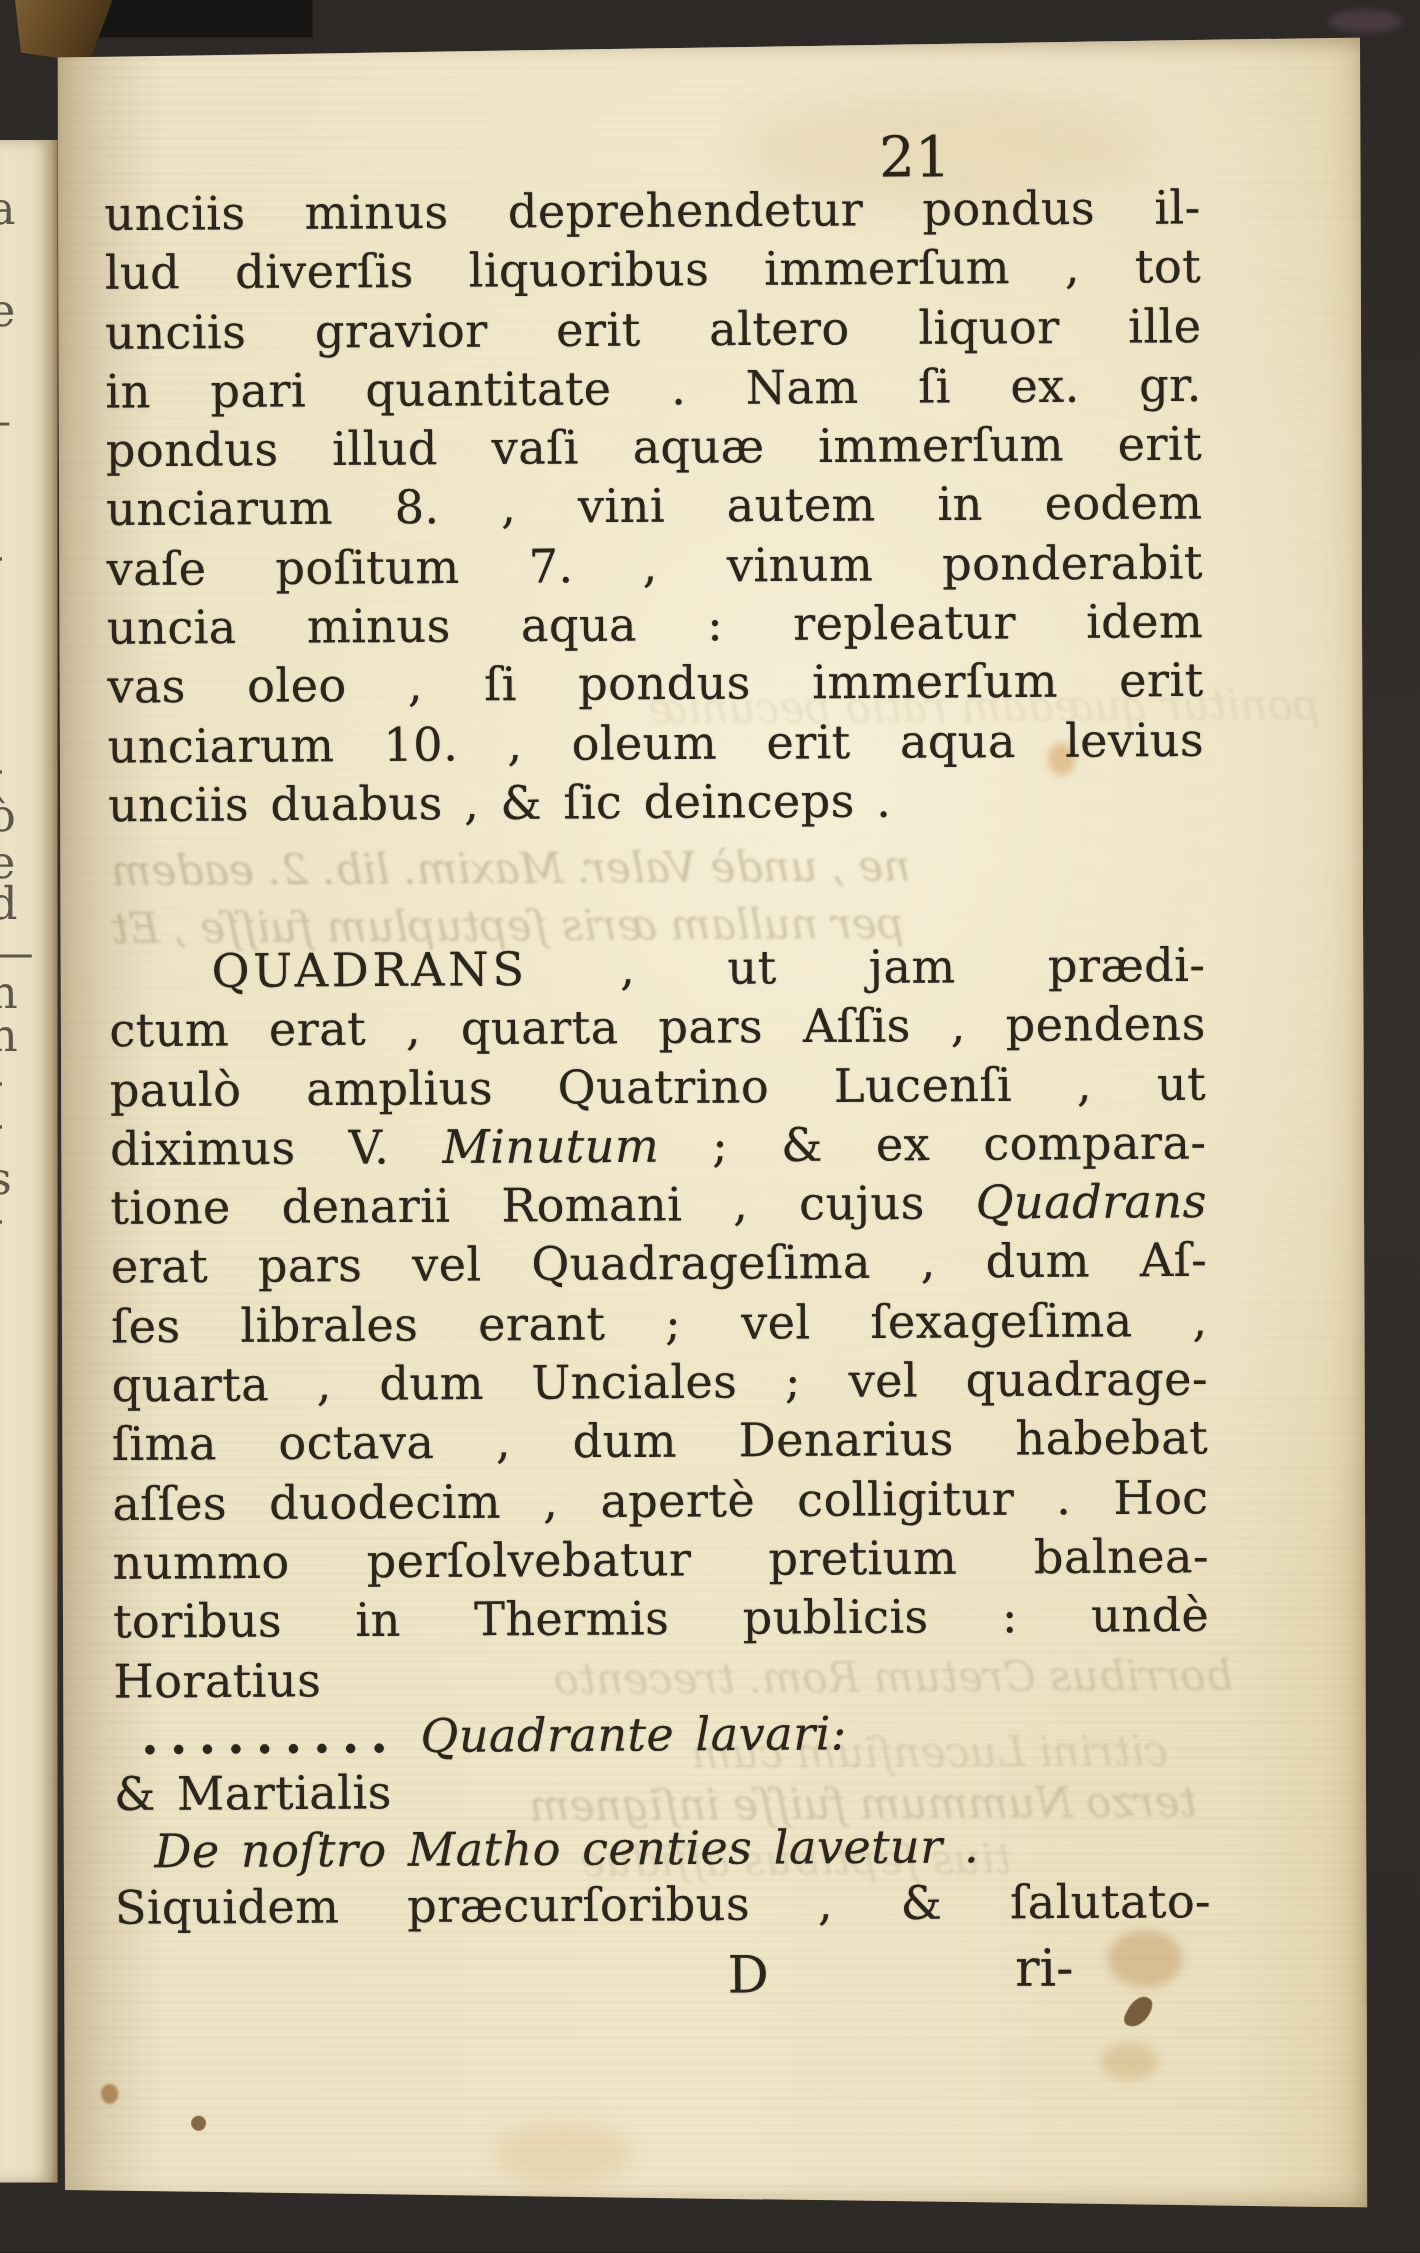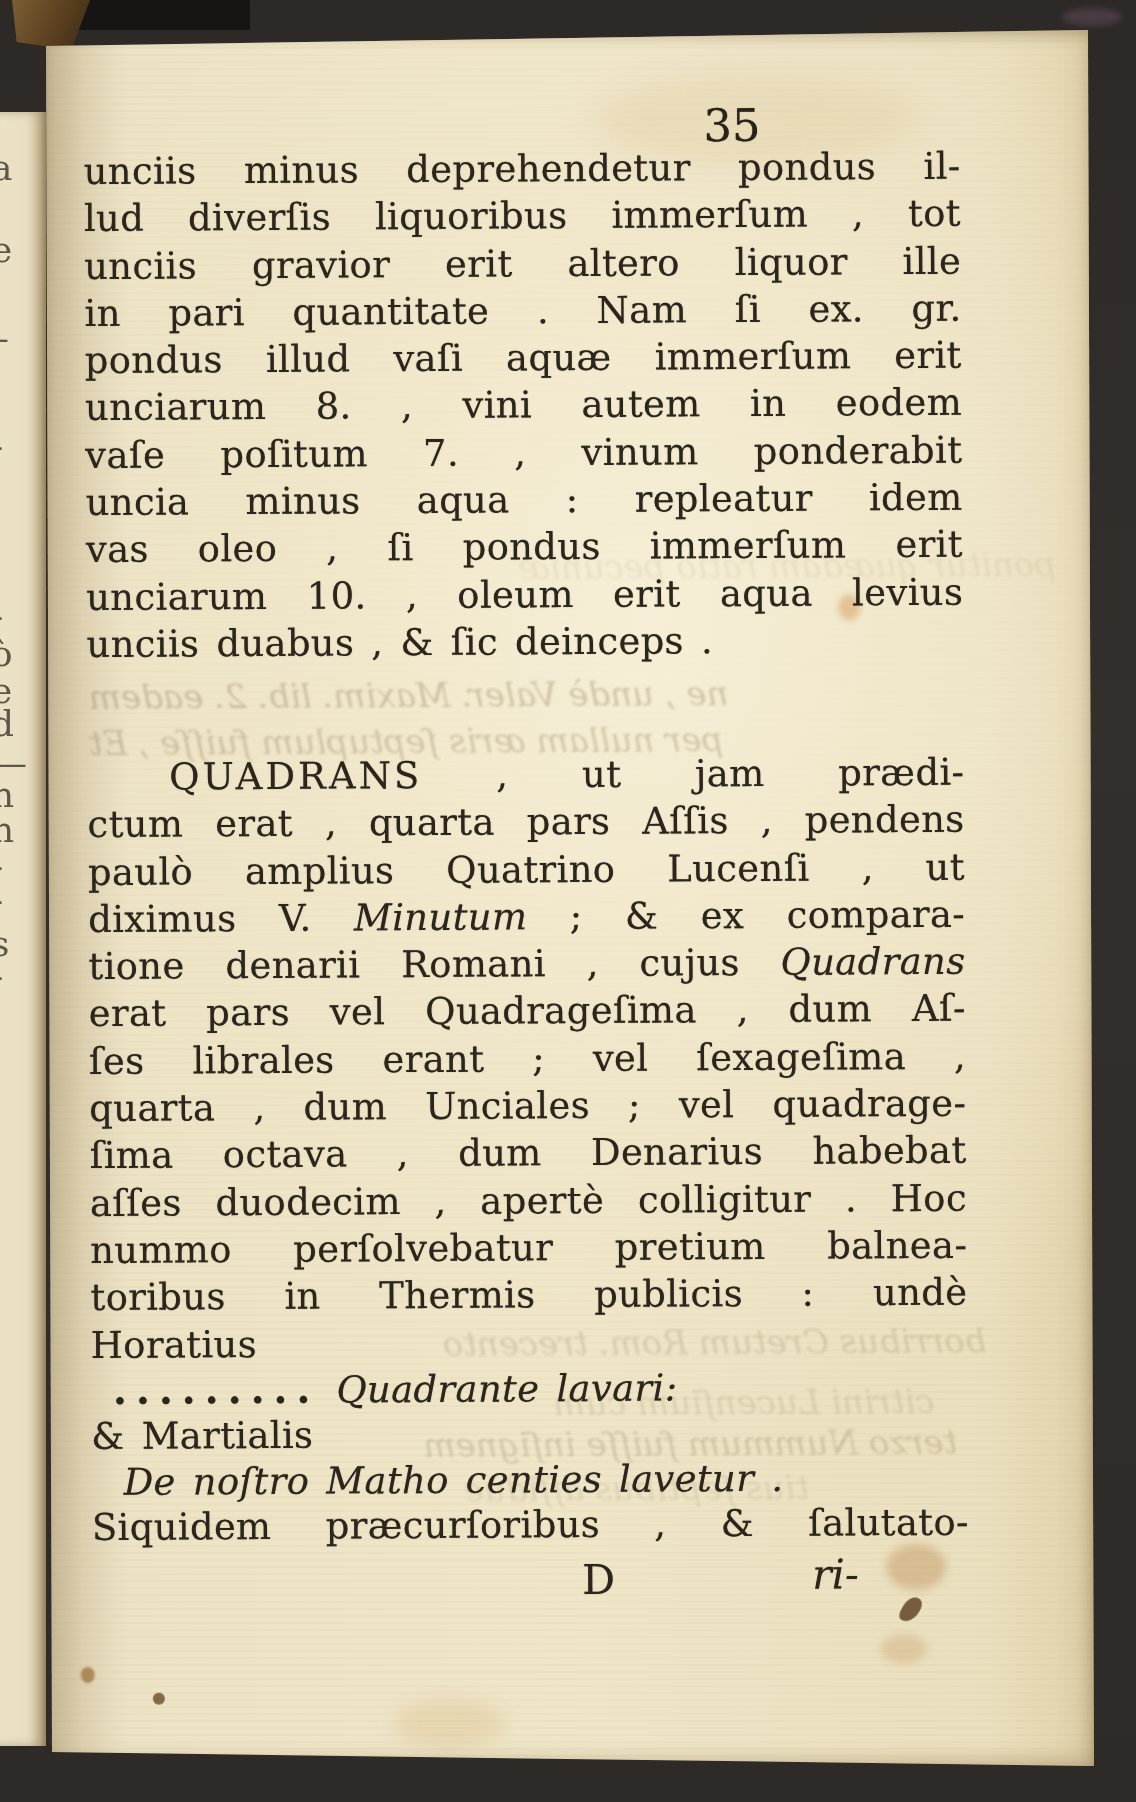--- a/index.html
+++ b/index.html
@@ -42,21 +42,21 @@
          text-shadow:0 0 1px rgba(43,37,28,.55);}
   .para.quote .tline{line-height:45.3px;}
   .tline.just{text-align:justify;text-align-last:justify;}
   .it{font-style:italic;}
   .caps{letter-spacing:3px;}
   .dots{font-weight:bold;letter-spacing:9px;font-size:40px;}
 
   .sigline{position:absolute;top:1530px;left:0;width:1054px;height:50px;font-size:41px;
           line-height:1.2;text-shadow:0 0 1px rgba(43,37,28,.55);}
   .sig{position:absolute;left:538px;top:0;}
-  .catchword{position:absolute;left:768px;top:-4px;font-style:italic;}
+  .catchword{position:absolute;left:768px;top:-4px;}
 
   
   .ghost{position:absolute;white-space:nowrap;font-size:34px;color:#7d6b48;
          transform:scaleX(-1);filter:blur(1px);font-style:italic;}
 
   
   .stain{position:absolute;border-radius:50%;mix-blend-mode:multiply;}
   .st1{left:800px;top:570px;width:22px;height:26px;background:#cf9349;opacity:.45;filter:blur(3px);}
   .st2{left:842px;top:1520px;width:60px;height:46px;background:#b9884e;opacity:.40;filter:blur(4px);}
   .st3{left:858px;top:1572px;width:17px;height:27px;background:#5a3c1d;opacity:.8;filter:blur(.5px);
@@ -104,21 +104,21 @@
       <div id="ghosts">
           <div class="ghost" style="top: 521px; left: 480px; opacity: 0.09;">ponitur quædam ratio pecuniæ</div>
           <div class="ghost" style="top: 648px; left: 50px; opacity: 0.3;">ne , undè Valer. Maxim. lib. 2. eadem</div>
           <div class="ghost" style="top: 694px; left: 50px; opacity: 0.28;">per nullam æris ſeptuplum fuiſſe , Et</div>
           <div class="ghost" style="top: 1297px; left: 400px; opacity: 0.2;">borribus Cretum Rom. trecento</div>
           <div class="ghost" style="top: 1357px; left: 510px; opacity: 0.16;">citrini Lucenſium cum</div>
           <div class="ghost" style="top: 1398px; left: 380px; opacity: 0.24;">terzo Nummum fuiſſe inſignem</div>
           <div class="ghost" style="top: 1443px; left: 420px; opacity: 0.13;">tius ſeptibus aſſidue</div>
         </div>
 
-      <div class="pageno">35</div>
+      <div class="pageno">21</div>
 
       <div id="textblock">
           <div class="para" style="top: 119px;">
             <div class="tline just"><span>unciis minus deprehendetur pondus il-</span></div>
             <div class="tline just"><span>lud diverſis liquoribus immerſum , tot</span></div>
             <div class="tline just"><span>unciis gravior erit altero liquor ille</span></div>
             <div class="tline just"><span>in pari quantitate . Nam ſi ex. gr.</span></div>
             <div class="tline just"><span>pondus illud vaſi aquæ immerſum erit</span></div>
             <div class="tline just"><span>unciarum 8. , vini autem in eodem</span></div>
             <div class="tline just"><span>vaſe poſitum 7. , vinum ponderabit</span></div>

